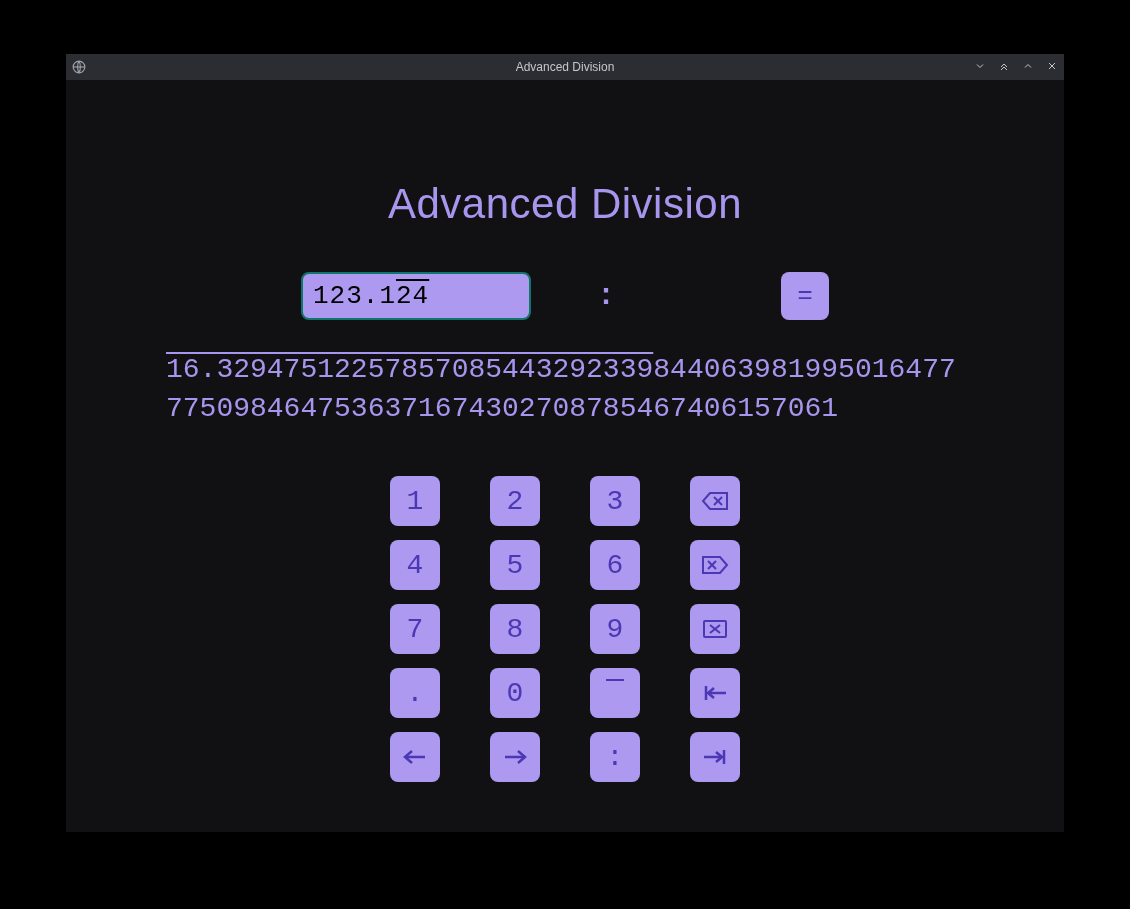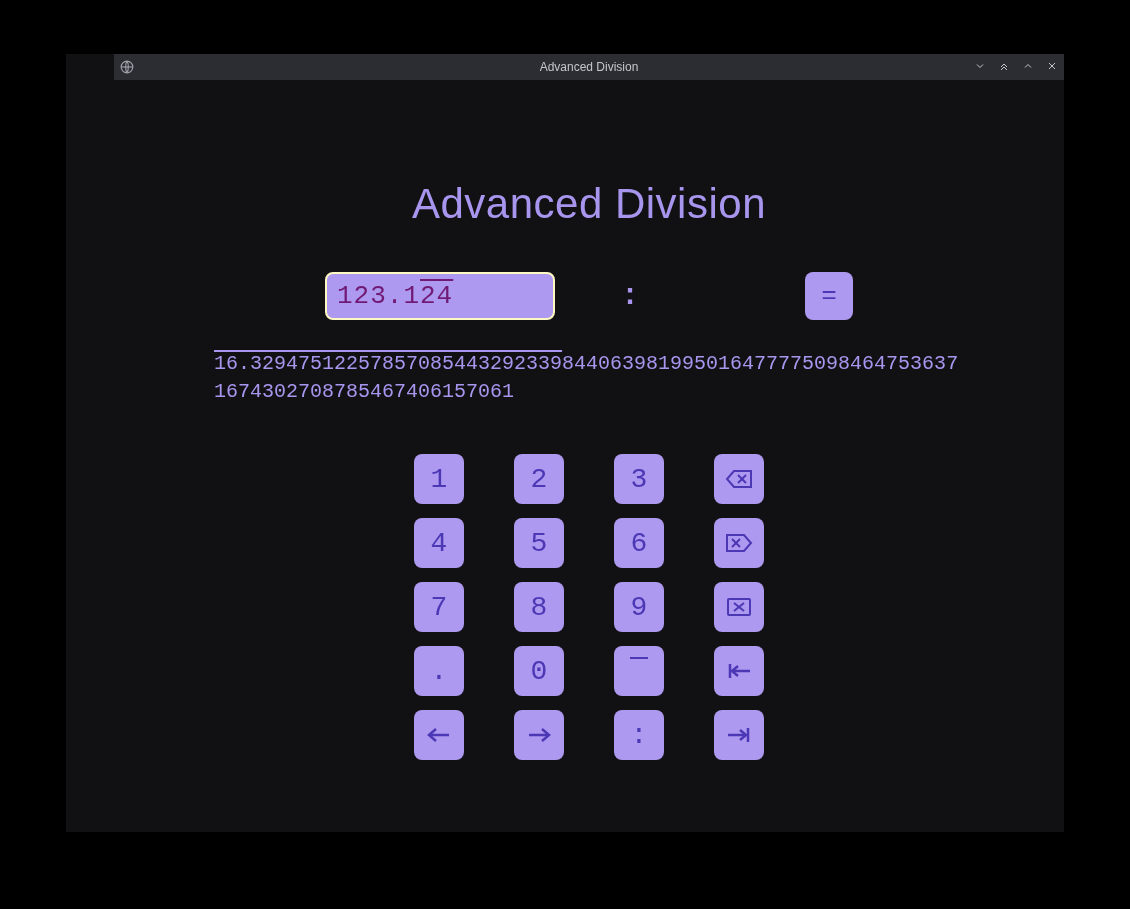--- a/index.html
+++ b/index.html
@@ -11,21 +11,20 @@
       overflow: hidden;
       position: relative;
     }
     .window {
       position: absolute;
       left: 66px;
       top: 54px;
       width: 998px;
       height: 778px;
       background: #111113;
-      padding-left: 48px;
     }
     .titlebar {
       height: 26px;
       background: #2b2d33;
       display: flex;
       align-items: center;
       position: relative;
       color: #c3c6cb;
       font-size: 12px;
     }
@@ -79,26 +78,26 @@
       align-items: center;
       justify-content: center;
       gap: 0;
     }
     .num-input {
       width: 230px;
       height: 48px;
       display: flex;
       align-items: center;
       background: #ad99ef;
-      border: 2px solid #fef9c3;
+      border: 2px solid #0f766e;
       border-radius: 8px;
       padding: 0 10px;
       font-family: "Consolas","Courier New", monospace;
       font-size: 26px;
-      color: #701a75;
+      color: #000000;
       font-weight: 500;
       letter-spacing: 1px;
     }
     .overline {
       text-decoration: overline;
       text-decoration-thickness: 2px;
       text-align: center;
     }
     .colon-sep {
       width: 150px;
@@ -121,21 +120,21 @@
       font-size: 26px;
       color: #4c37b5;
       font-weight: 500;
       cursor: pointer;
     }
     .result-wrap {
       margin: 30px 100px 0 100px;
     }
     .result-text {
       font-family: "Consolas","Courier New", monospace;
-      font-size: 20px;
+      font-size: 28px;
       color: #a895ee;
       line-height: 1.4;
       word-break: break-all;
       font-weight: 500;
     }
     .result-first {
       text-decoration: overline;
       text-decoration-thickness: 2px;
     }
     .keypad {

